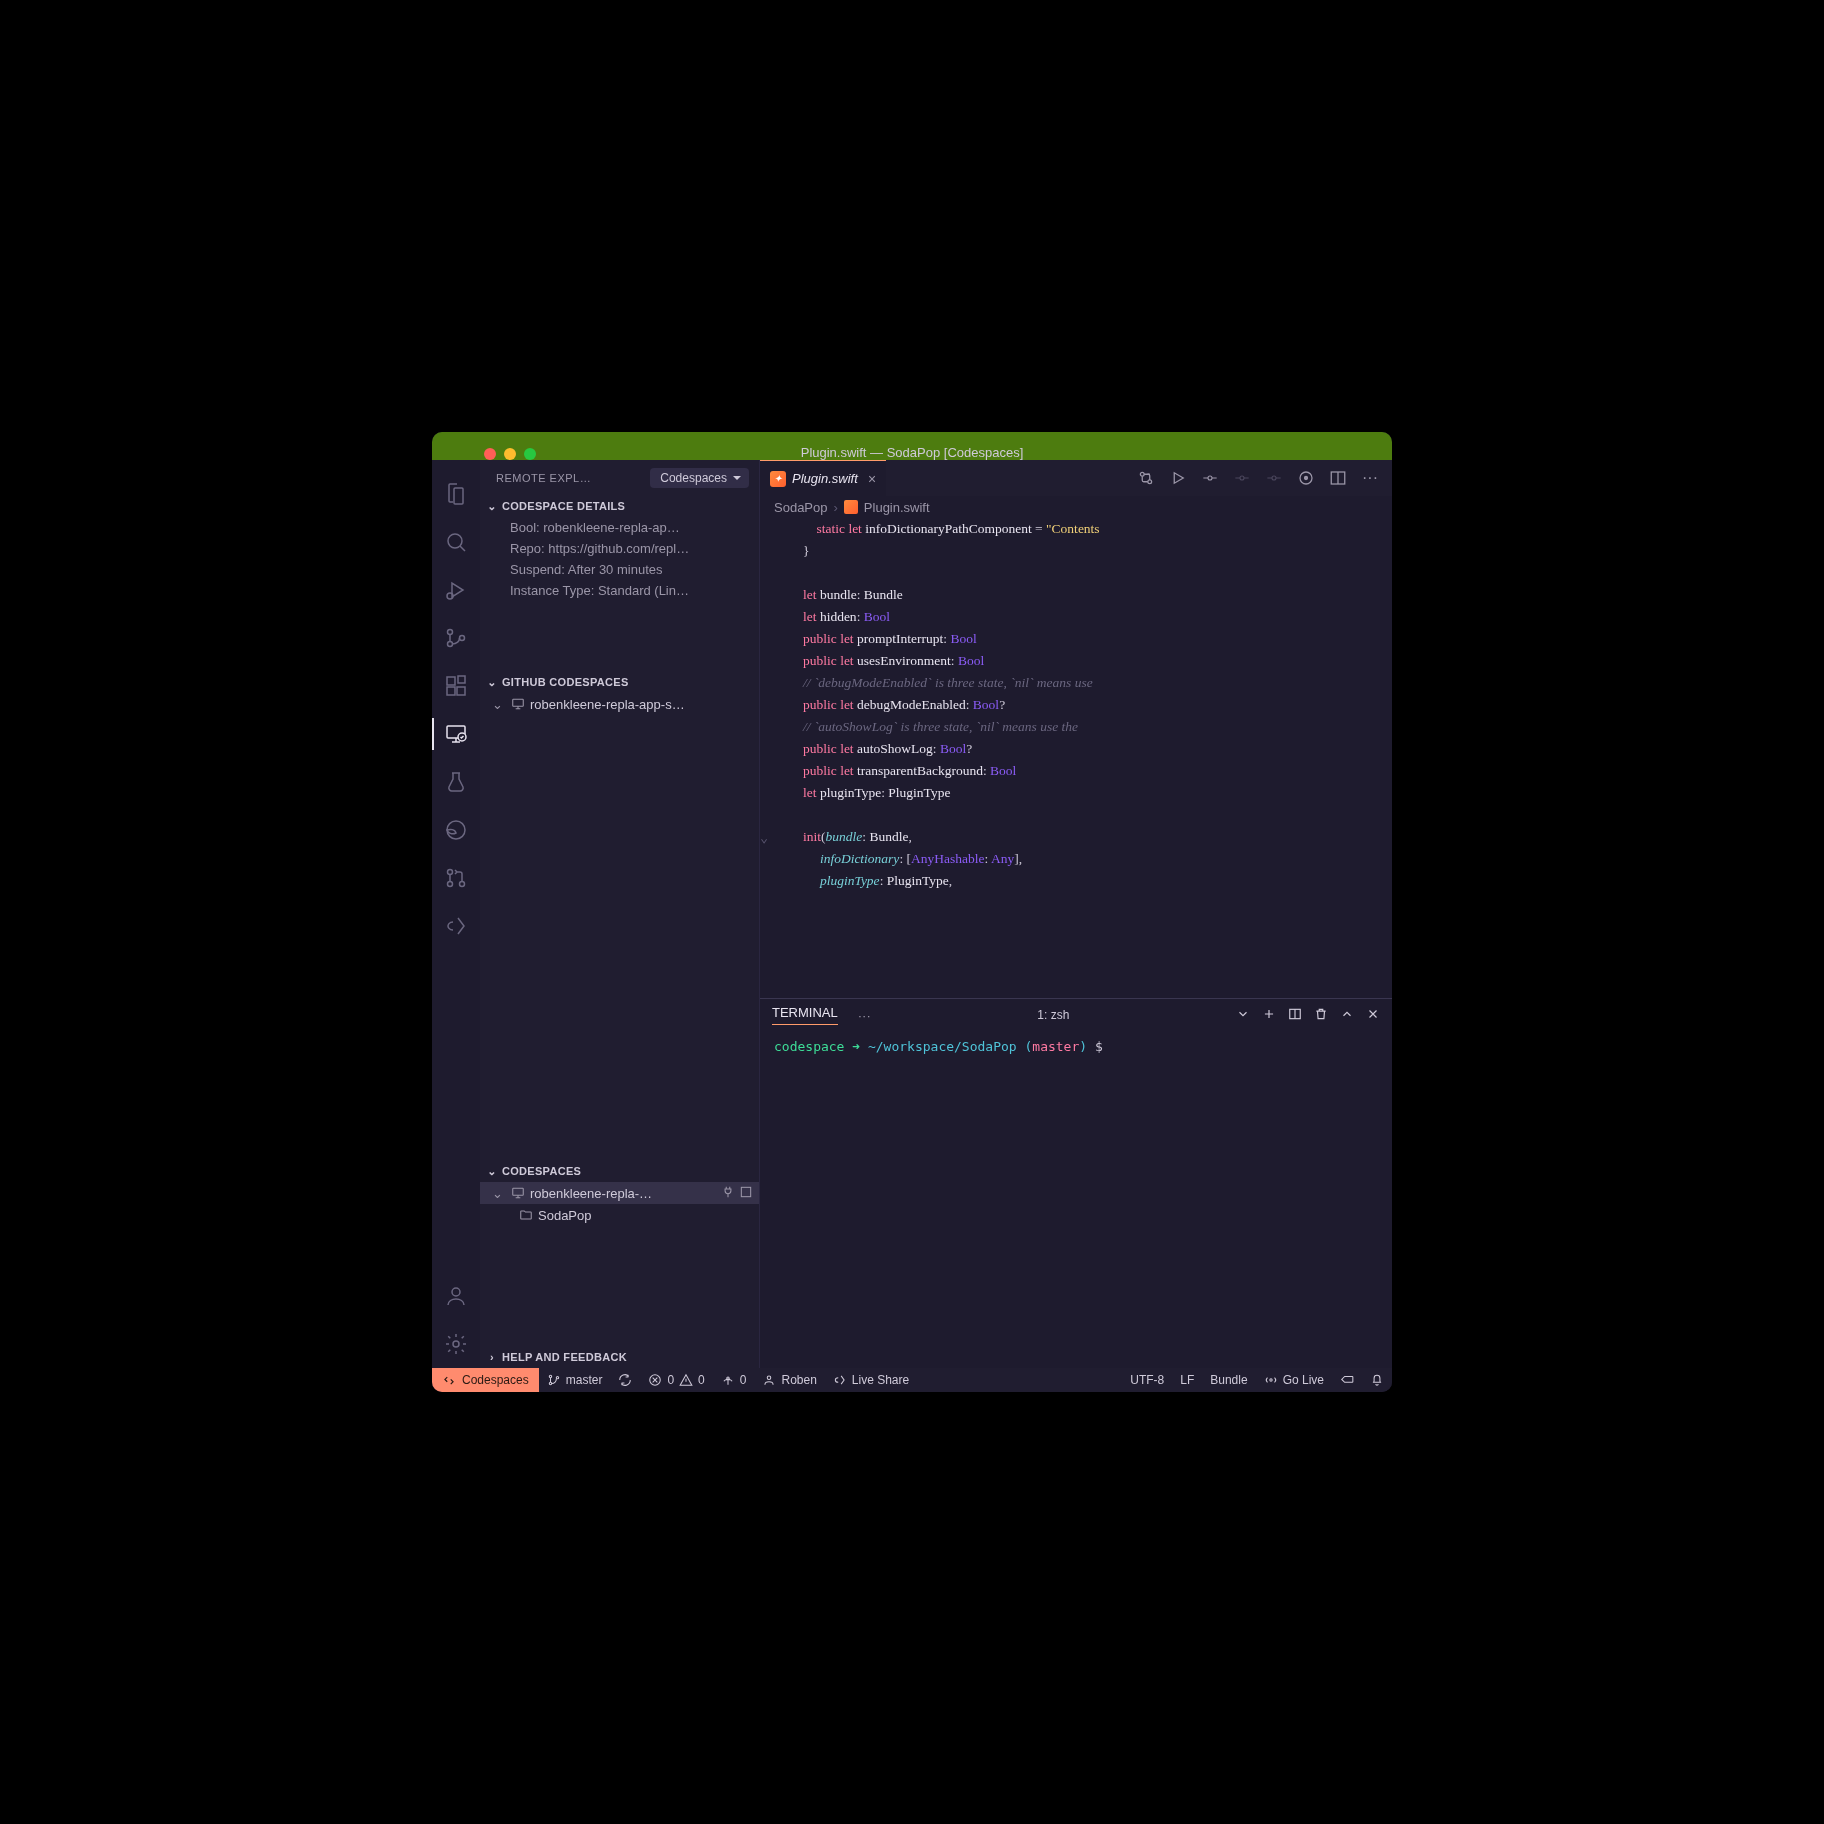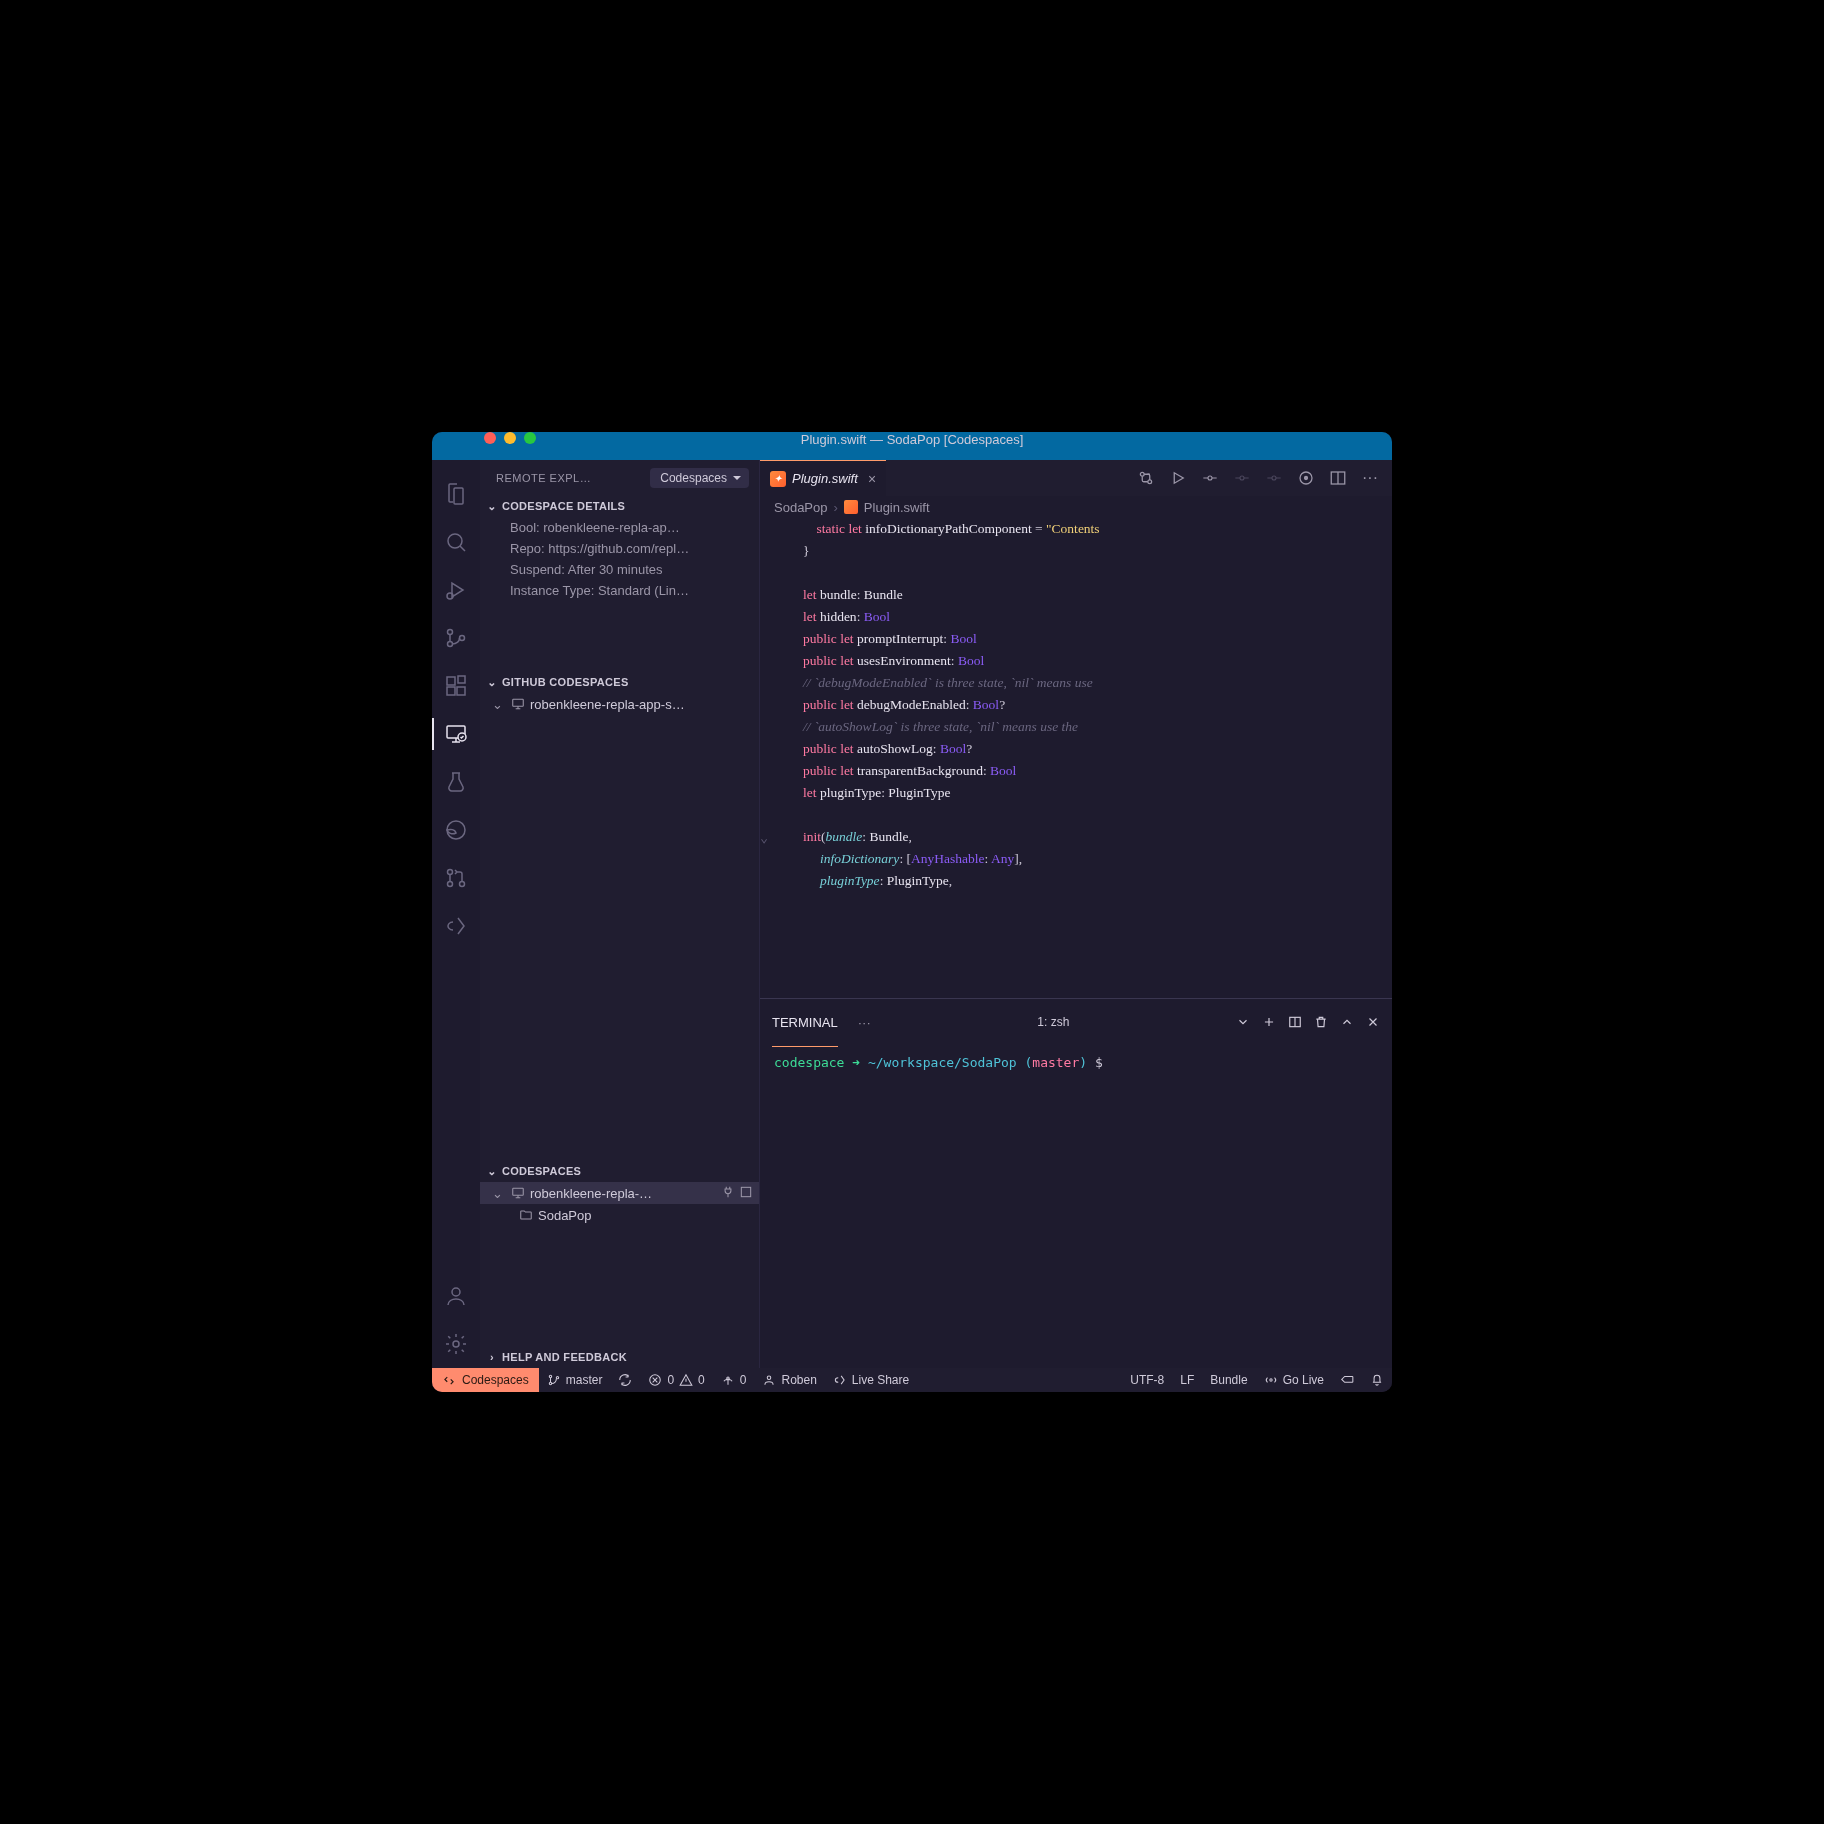--- a/index.html
+++ b/index.html
@@ -1,18 +1,18 @@
 <!DOCTYPE html>
 <html><head>
 <meta charset="utf-8">
 <style>
 * { margin:0; padding:0; box-sizing:border-box; }
 body { background:#000; font-family:-apple-system,"SF Pro Display","Segoe UI",sans-serif; display:flex; align-items:center; justify-content:center; height:1824px; width:1824px; }
 .window { width:960px; height:960px; background:#1e1b2e; border-radius:10px; overflow:hidden; display:flex; flex-direction:column; box-shadow:0 20px 60px rgba(0,0,0,0.5); position:relative; }
-.titlebar { height:28px; background:#0369a1; display:flex; align-items:flex-start; position:relative; flex-shrink:0;padding-left:40px; }
+.titlebar { height:28px; background:#4d7c0f; display:flex; align-items:flex-end; position:relative; flex-shrink:0;padding-left:40px; }
 .traffic { display:flex; gap:8px; margin-left:12px; }
 .tl { width:12px; height:12px; border-radius:50%; }
 .tl.red{background:#ff5f57;} .tl.yellow{background:#febc2e;} .tl.green{background:#28c840;}
 .title { position:absolute; left:50%; transform:translateX(-50%); color:#cfcad9; font-size:13px; }
 .body { flex:1; display:flex; min-height:0; }
 .activitybar { width:48px; background:#1e1b2e; display:flex; flex-direction:column; align-items:center; padding-top:10px; flex-shrink:0; }
 .activitybar .spacer { flex:1; }
 .abicon { width:48px; height:48px; display:flex; align-items:center; justify-content:center; color:#6b6780; cursor:pointer; position:relative; }
 .abicon.active { color:#e8e4f0; }
 .abicon.active::before { content:""; position:absolute; left:0; top:8px; bottom:8px; width:2px; background:#e8e4f0; }
@@ -43,21 +43,21 @@
 .tabactions .ti.dim { color:#4a465c; }
 .breadcrumb { height:22px; display:flex; align-items:center; padding:0 14px; gap:6px; color:#9b96a8; font-size:13px; }
 .breadcrumb .sep { color:#5a5670; }
 .breadcrumb .swifticon { width:14px; height:14px; background:linear-gradient(135deg,#ff8b3e,#ff5f2e); border-radius:2px; }
 .code { flex:1; display:flex; font-family:"SF Mono",Menlo,Consolas,monospace; font-size:13.5px; line-height:22px; overflow:hidden; min-height:0; }
 .gutter { width:50px; text-align:right; color:#5a5670; padding-right:12px; flex-shrink:0; }
 .foldcol { width:16px; color:#5a5670; flex-shrink:0; }
 .codebody { flex:1; color:#cfcad9; white-space:pre; overflow:hidden;font-family:Liberation Serif, serif; }
 .kw{color:#ff7aa2;} .type{color:#8b5cf6;text-align:right;} .str{color:#f0d078;} .cmt{color:#6b6780;font-style:italic;} .param{color:#78d0d8;font-style:italic;} .ident{color:#e8e4f0;} .op{color:#cfcad9;}
 .terminal { height:370px; background:#1e1b2e; border-top:1px solid #3a3650; display:flex; flex-direction:column; font-size:13px; }
-.termtabs { height:32px; display:flex; padding:0 12px; gap:20px; color:#9b96a8;margin-top:16px; }
+.termtabs { height:32px; display:flex; align-items:center; padding:0 12px; gap:20px; color:#9b96a8; }
 .termtab { padding-bottom:4px; cursor:pointer; }
 .termtab.active { color:#e8e4f0; border-bottom:1px solid #ff9b6a; }
 .termtitle { flex:1; text-align:center; color:#cfcad9; font-size:12px; }
 .termactions { display:flex; gap:12px; color:#cfcad9; }
 .termactions span { cursor:pointer; }
 .termbody { flex:1; padding:8px 14px; font-family:"SF Mono",Menlo,monospace; font-size:13px; color:#cfcad9; }
 .termbody .host{color:#3ddc97;} .termbody .arrow{color:#3ddc97;} .termbody .path{color:#4fc3d8;} .termbody .branch{color:#ff7aa2;} .termbody .par{color:#4fc3d8;}
 .statusbar { height:24px; background:#201d30; display:flex; align-items:center; font-size:12px; color:#cfcad9; flex-shrink:0; }
 .statusbar .sbremote { background:#ff8b6e; color:#2a1a14; height:100%; display:flex; align-items:center; padding:0 10px; gap:6px; }
 .sbitem { display:flex; align-items:center; gap:5px; padding:0 8px; height:100%; cursor:pointer; }

